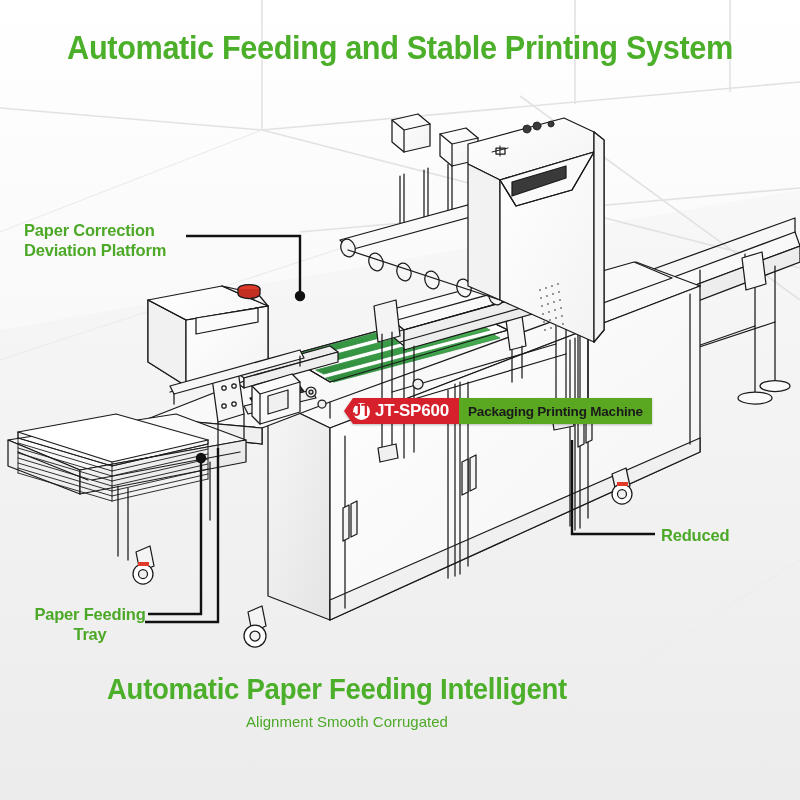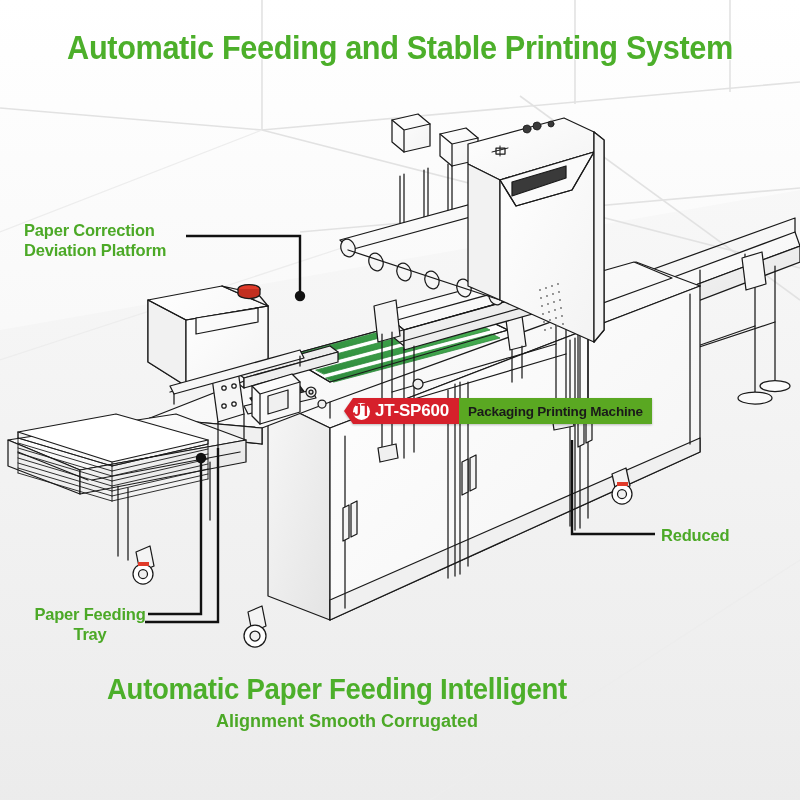--- a/index.html
+++ b/index.html
@@ -43,21 +43,21 @@
   .bottom-block{
     position:absolute;left:0;top:672px;width:674px;text-align:center;
   }
   .bottom-h{
     font-family:"Liberation Sans Narrow","Liberation Sans",sans-serif;
     font-weight:bold;font-size:29px;color:#4CAF2A;letter-spacing:-0.3px;
     transform:scaleX(0.95);transform-origin:50% 50%;
     line-height:34px;white-space:nowrap;
   }
   .bottom-l{
-    font-size:18px;color:#4CA927;line-height:31px;font-weight:bold;
+    font-size:15px;color:#4CA927;line-height:31px;font-weight:normal;
     white-space:nowrap;
     margin-left:20px;
   }
 
   
   .badge{
     position:absolute;left:344px;top:398px;height:26px;
     display:flex;align-items:stretch;
     filter:drop-shadow(0 1px 1px rgba(0,0,0,.25));
   }

